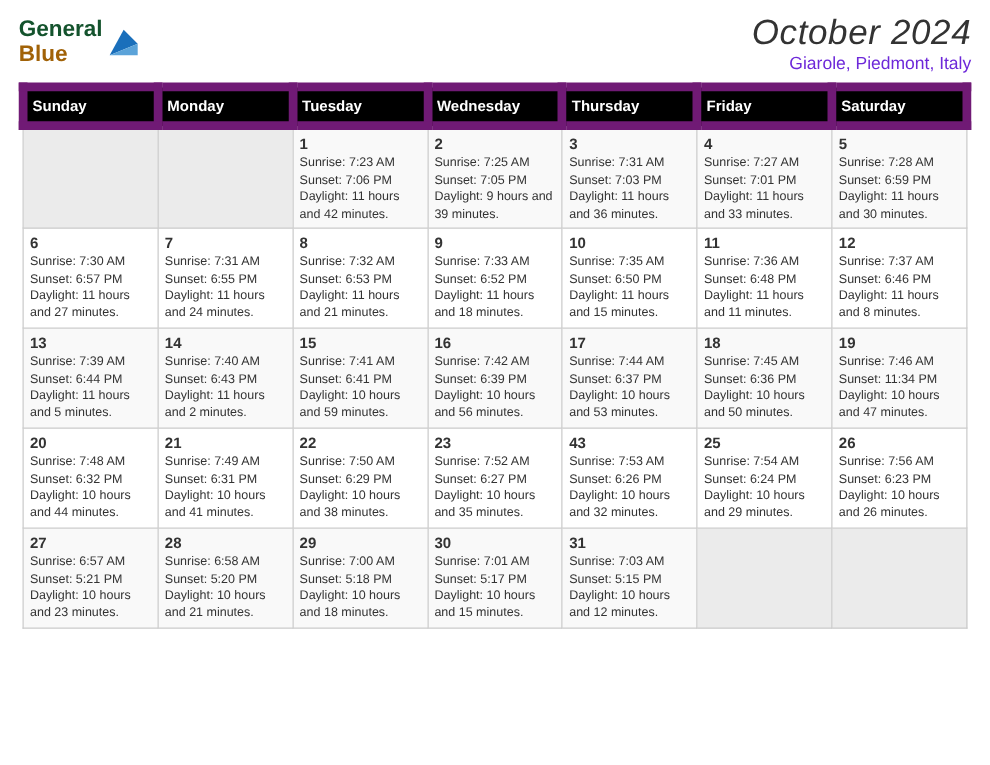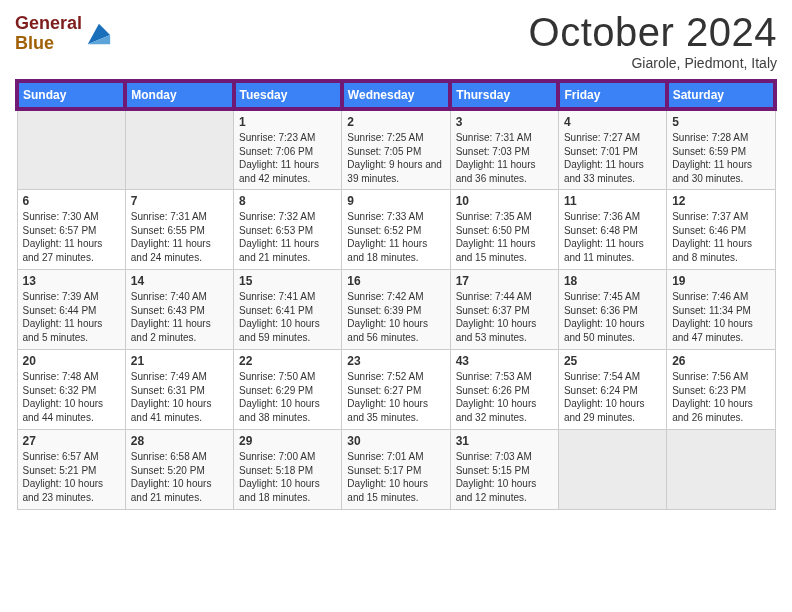--- a/index.html
+++ b/index.html
@@ -21,53 +21,54 @@
       align-items: center;
       margin-top: 4px;
     }
     .logo-text {
       font-size: 18px;
       font-weight: bold;
       color: #333;
       line-height: 1.1;
     }
     .logo-text span {
-      color: #7f1d1d;
+      color: #14532d;
     }
     .logo-icon {
       width: 28px;
       height: 28px;
       margin-left: 2px;
     }
     .title-area {
       text-align: right;
     }
     .month-title {
-      font-size: 40px;
+      font-size: 28px;
       font-weight: normal;
       color: #333;
       letter-spacing: 0.5px;
+      font-style: italic;
     }
     .subtitle {
       font-size: 14px;
-      color: #404040;
+      color: #6d28d9;
     }
     table {
       width: 100%;
       border-collapse: collapse;
       table-layout: fixed;
     }
     th {
-      background-color: #3b82f6;
+      background-color: #000000;
       color: #fff;
       font-size: 12px;
       font-weight: bold;
       padding: 5px 4px;
       text-align: left;
-      border: 4px solid #701a75;
+      border: 7px solid #701a75;
     }
     td {
       border: 1px solid #ccc;
       vertical-align: top;
       padding: 4px 5px;
       font-size: 10px;
       color: #333;
       height: 80px;
     }
     td.empty {

